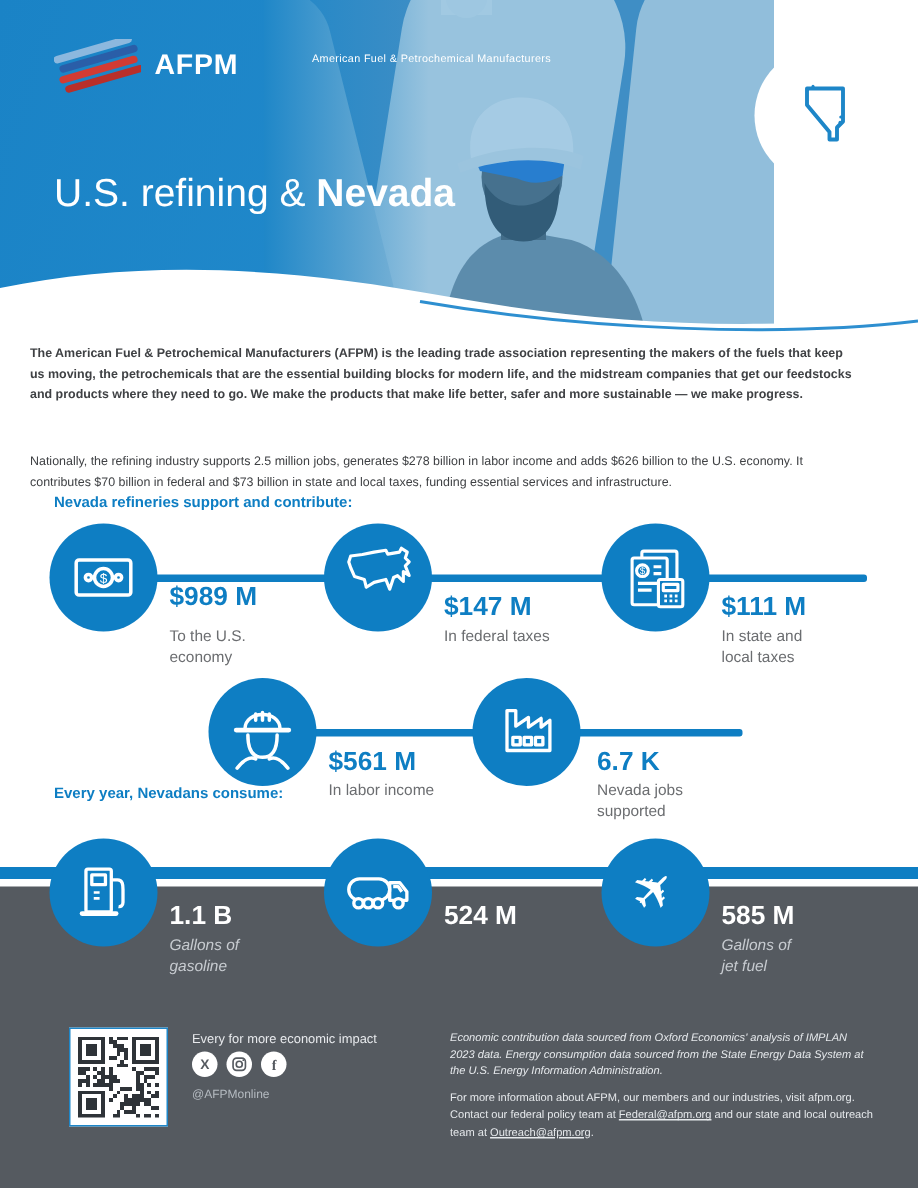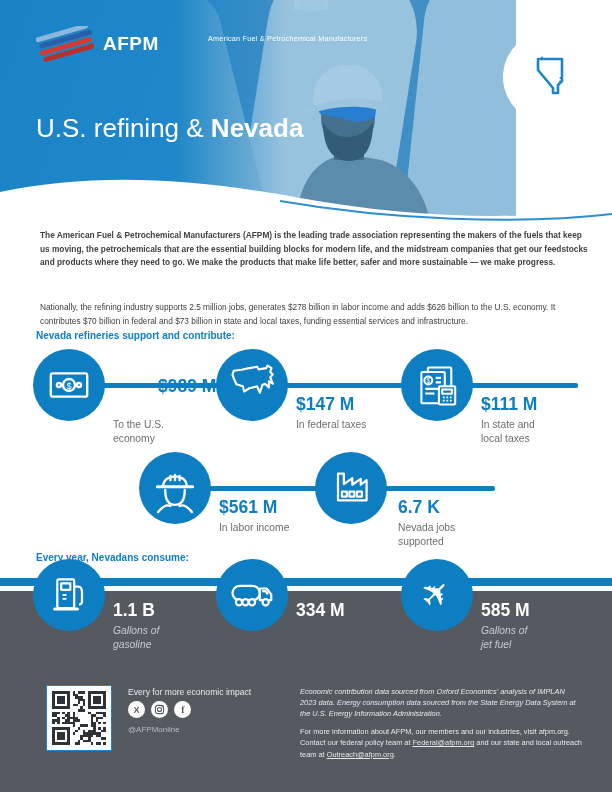--- a/index.html
+++ b/index.html
@@ -11,21 +11,21 @@
   .hero-photo{position:absolute;right:0;top:0;width:340px;height:232px;}
   .org-name{position:absolute;left:208px;top:34px;color:#ffffff;font-size:7.2px;letter-spacing:.25px;}
   .logo{position:absolute;left:36px;top:26px;display:flex;align-items:center;gap:9px;}
   .logo-text{color:#ffffff;font-weight:bold;font-size:19px;letter-spacing:.5px;}
   .hero-title{position:absolute;left:36px;top:82px;color:#ffffff;font-size:26px;line-height:31px;font-weight:300;}
   .hero-title b{font-weight:700;}
   .state-badge{position:absolute;left:503px;top:31px;width:92px;height:92px;border-radius:50%;
                background:#ffffff;display:flex;align-items:center;justify-content:center;}
   .wave{position:absolute;left:0;top:176px;width:612px;height:58px;}
   
-  .para{position:absolute;left:40px;width:548px;color:#3f4144;font-size:8.3px;line-height:1.62;}
+  .para{position:absolute;left:20px;width:548px;color:#3f4144;font-size:8.3px;line-height:1.62;}
   .para.bold{font-weight:bold;}
   .section-heading{position:absolute;left:36px;color:#0e7ec3;font-weight:bold;font-size:10px;}
   
   .stat-line{position:absolute;height:4.5px;background:#0e7ec3;border-radius:2px;}
   .stat-circle{position:absolute;width:72px;height:72px;border-radius:50%;background:#0e7ec3;
                display:flex;align-items:center;justify-content:center;}
   .stat-circle svg{width:52px;height:52px;}
   .stat-value{position:absolute;color:#0e7ec3;font-size:17.5px;font-weight:bold;white-space:nowrap;}
   .stat-label{position:absolute;color:#6b6d70;font-size:10.3px;line-height:1.32;white-space:pre-line;}
   .stat-value.on-dark{color:#ffffff;}
@@ -121,21 +121,21 @@
 
   <div class="stat-circle" style="left:33px;top:349px;">
     <svg viewBox="0 0 40 40" fill="none" stroke="#ffffff" stroke-width="1.8" stroke-linejoin="round">
       <rect x="6" y="11" width="28" height="18" rx="1.5"></rect>
       <circle cx="20" cy="20" r="4.6"></circle>
       <circle cx="12.3" cy="20" r="1.6"></circle>
       <circle cx="27.7" cy="20" r="1.6"></circle>
       <text x="20" y="22.7" font-size="7" text-anchor="middle" fill="#ffffff" stroke="none" font-family="Liberation Sans, sans-serif">$</text>
     </svg>
   </div>
-  <div class="stat-value" style="left:113px;top:376px;margin-left:45px;">$989 M</div>
+  <div class="stat-value" style="left:113px;top:387px;">$989 M</div>
   <div class="stat-label" style="left:113px;top:418px;">To the U.S.
 economy</div>
 
   <div class="stat-circle" style="left:216px;top:349px;">
     <svg viewBox="0 0 40 40" fill="none" stroke="#ffffff" stroke-width="1.6" stroke-linejoin="round">
       <path d="M5,12 L6,9 L12,8.2 L18,7 L24,6 L25,8 L31,7 L32,5 L35,7 L34,10 L36,12 L34,14 L36,19 L33,17 L33,22 L30,19 L28,20 L26,26 L24,21 L18,22.5 L14,25 L13,21 L8,19.5 L6,15 Z"></path>
     </svg>
   </div>
   <div class="stat-value" style="left:296px;top:394px;">$147 M</div>
   <div class="stat-label" style="left:296px;top:418px;">In federal taxes</div>
@@ -175,21 +175,21 @@
       <path d="M10,29.5 V9 H14.5 V17 L21,12.5 V17.5 L27.5,13 V17.5 L32,14 V29.5 Z"></path>
       <rect x="13" y="22.8" width="3.8" height="3.8"></rect>
       <rect x="18.8" y="22.8" width="3.8" height="3.8"></rect>
       <rect x="24.6" y="22.8" width="3.8" height="3.8"></rect>
     </svg>
   </div>
   <div class="stat-value" style="left:398px;top:497px;">6.7 K</div>
   <div class="stat-label" style="left:398px;top:521px;">Nevada jobs
 supported</div>
 
-  <div class="section-heading" style="top:552px;text-align:center;">Every year, Nevadans consume:</div>
+  <div class="section-heading" style="top:524px;text-align:center;">Every year, Nevadans consume:</div>
 
   <div class="blue-stripe"></div>
   <div class="gray-band"></div>
 
   <div class="stat-circle" style="left:33px;top:559px;">
     <svg viewBox="0 0 40 40" fill="none" stroke="#ffffff" stroke-width="1.7" stroke-linejoin="round">
       <rect x="11" y="8" width="13" height="22" rx="1"></rect>
       <rect x="14" y="11" width="7" height="5"></rect>
       <path d="M15,20 h3 M15,23 h3" stroke-width="1.4"></path>
       <path d="M9,30.8 H26.5" stroke-width="2.4" stroke-linecap="round"></path>
@@ -204,21 +204,21 @@
     <svg viewBox="0 0 40 40" fill="none" stroke="#ffffff" stroke-width="1.7" stroke-linejoin="round">
       <rect x="5" y="13" width="21" height="11" rx="5.5"></rect>
       <path d="M26,24 V15 h5.2 l3.6,4.6 V24 Z"></path>
       <path d="M27.8,17 h2.6 l1.8,2.6"></path>
       <circle cx="10" cy="25.5" r="2.4" fill="#0e7ec3"></circle>
       <circle cx="15" cy="25.5" r="2.4" fill="#0e7ec3"></circle>
       <circle cx="20" cy="25.5" r="2.4" fill="#0e7ec3"></circle>
       <circle cx="30.5" cy="25.5" r="2.4" fill="#0e7ec3"></circle>
     </svg>
   </div>
-  <div class="stat-value on-dark" style="left:296px;top:600px;">334 M</div>
+  <div class="stat-value on-dark" style="left:296px;top:600px;">524 M</div>
 
   <div class="stat-circle" style="left:401px;top:559px;">
     <svg viewBox="0 0 40 40">
       <text x="20" y="28" font-size="27" text-anchor="middle" fill="#ffffff" transform="rotate(-45 20 20)" font-family="DejaVu Sans, sans-serif">✈</text>
     </svg>
   </div>
   <div class="stat-value on-dark" style="left:481px;top:600px;">585 M</div>
   <div class="stat-label on-dark" style="left:481px;top:624px;">Gallons of
 jet fuel</div>
 

